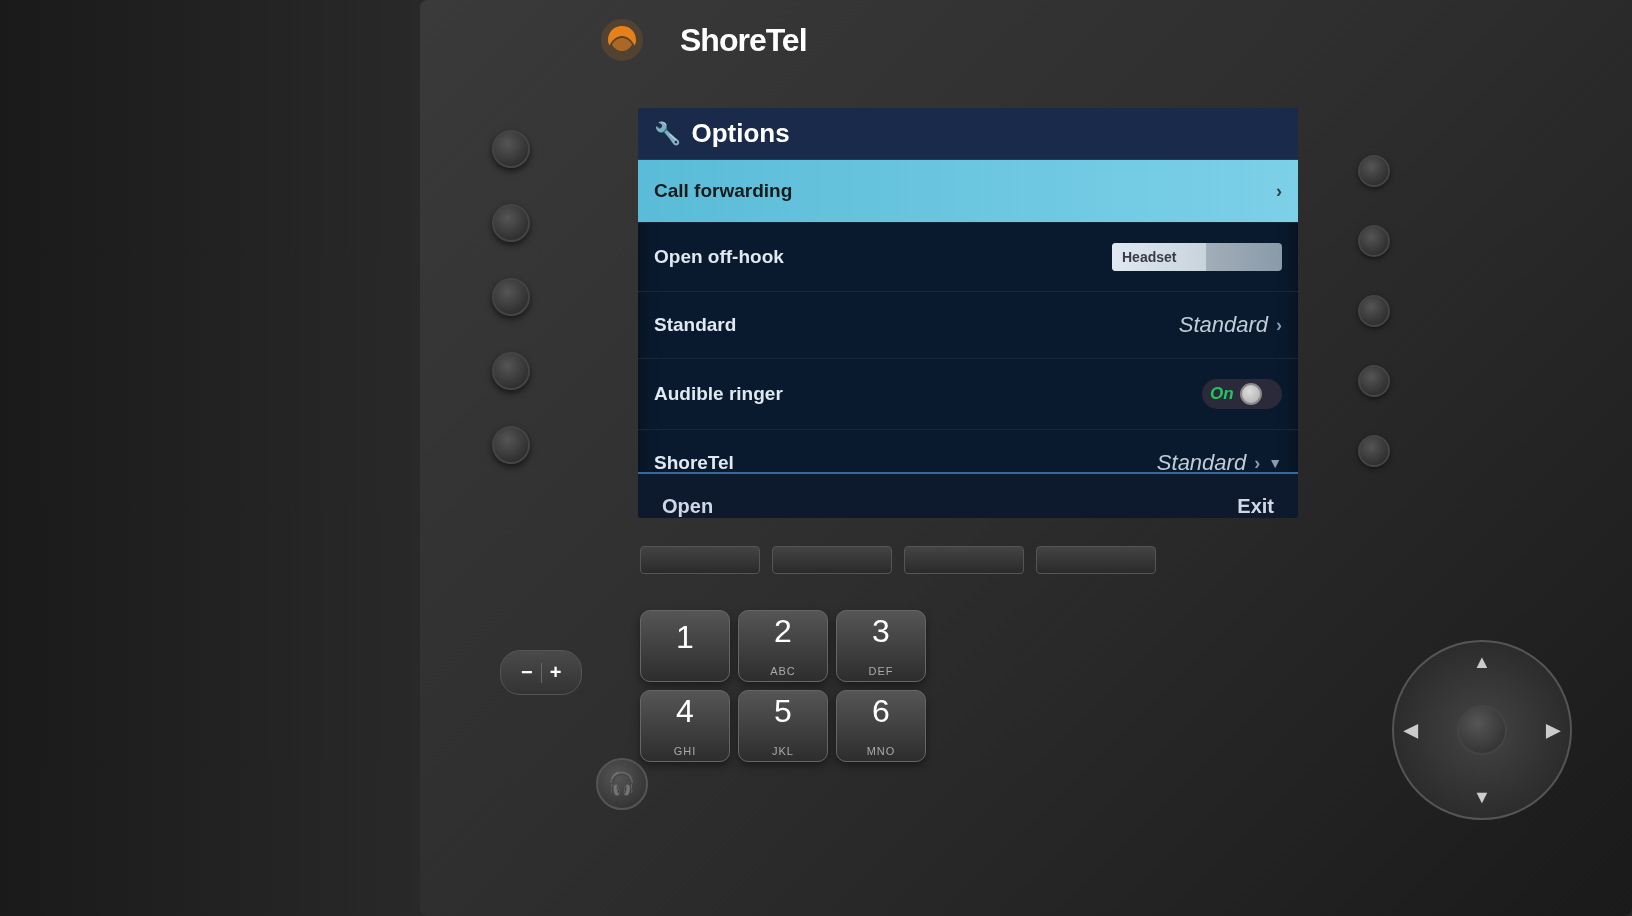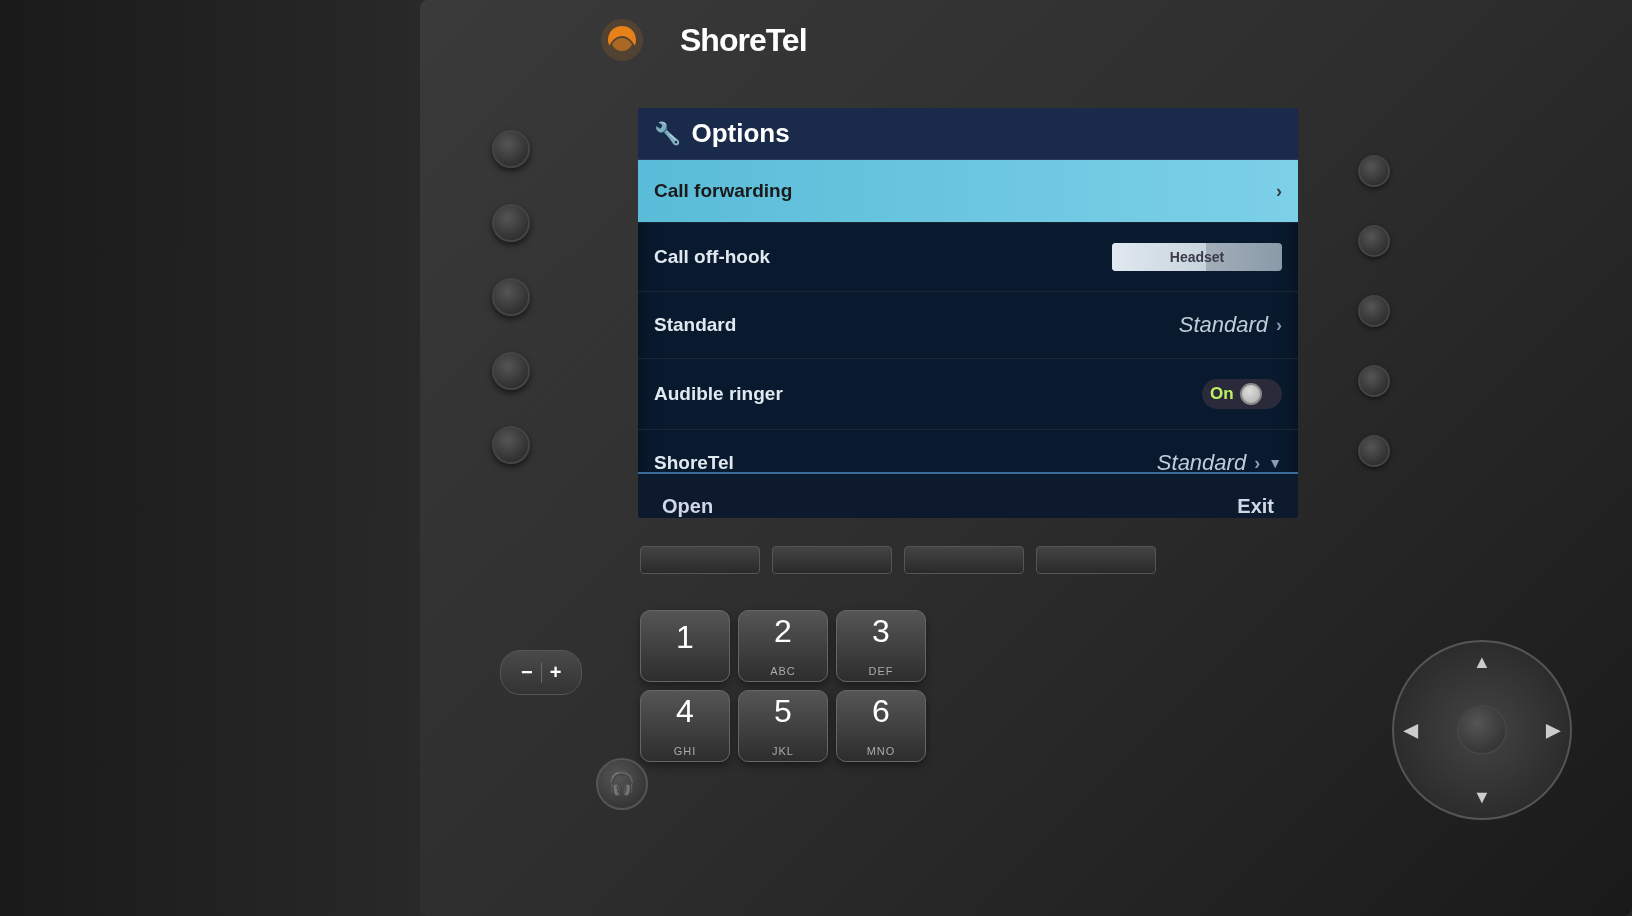--- a/index.html
+++ b/index.html
@@ -159,43 +159,44 @@
       background: #2a2a3a;
       border-radius: 20px;
       padding: 4px 12px 4px 8px;
       display: flex;
       align-items: center;
       gap: 6px;
       min-width: 80px;
     }
 
     .toggle-label {
-      color: #bef264;
+      color: #22c55e;
       font-size: 17px;
       font-weight: bold;
+      font-style: italic;
     }
 
     .toggle-circle {
       width: 22px;
       height: 22px;
       background: radial-gradient(circle at 40% 35%, #ddd, #aaa);
       border-radius: 50%;
       border: 2px solid #888;
     }
 
     
     .slider-control {
       background: linear-gradient(to right, #c0c8d0, #8a9aa8);
       border-radius: 4px;
       padding: 4px 10px;
       min-width: 170px;
       height: 28px;
       display: flex;
       align-items: center;
-      justify-content: center;
+      justify-content: flex-start;
       position: relative;
       overflow: hidden;
     }
 
     .slider-track {
       position: absolute;
       left: 0;
       top: 0;
       width: 55%;
       height: 100%;
@@ -448,21 +449,21 @@
   <div class="menu-list">
 
     <div class="menu-item selected">
       <span class="menu-item-label">Call forwarding</span>
       <div class="menu-item-value">
         <span class="chevron-right">›</span>
       </div>
     </div>
 
     <div class="menu-item">
-      <span class="menu-item-label">Call off-hook</span>
+      <span class="menu-item-label">Open off-hook</span>
       <div class="menu-item-value">
         <div class="slider-control">
           <div class="slider-track"></div>
           <span class="slider-value-label">Headset</span>
         </div>
       </div>
     </div>
 
 
     <div class="menu-item">

